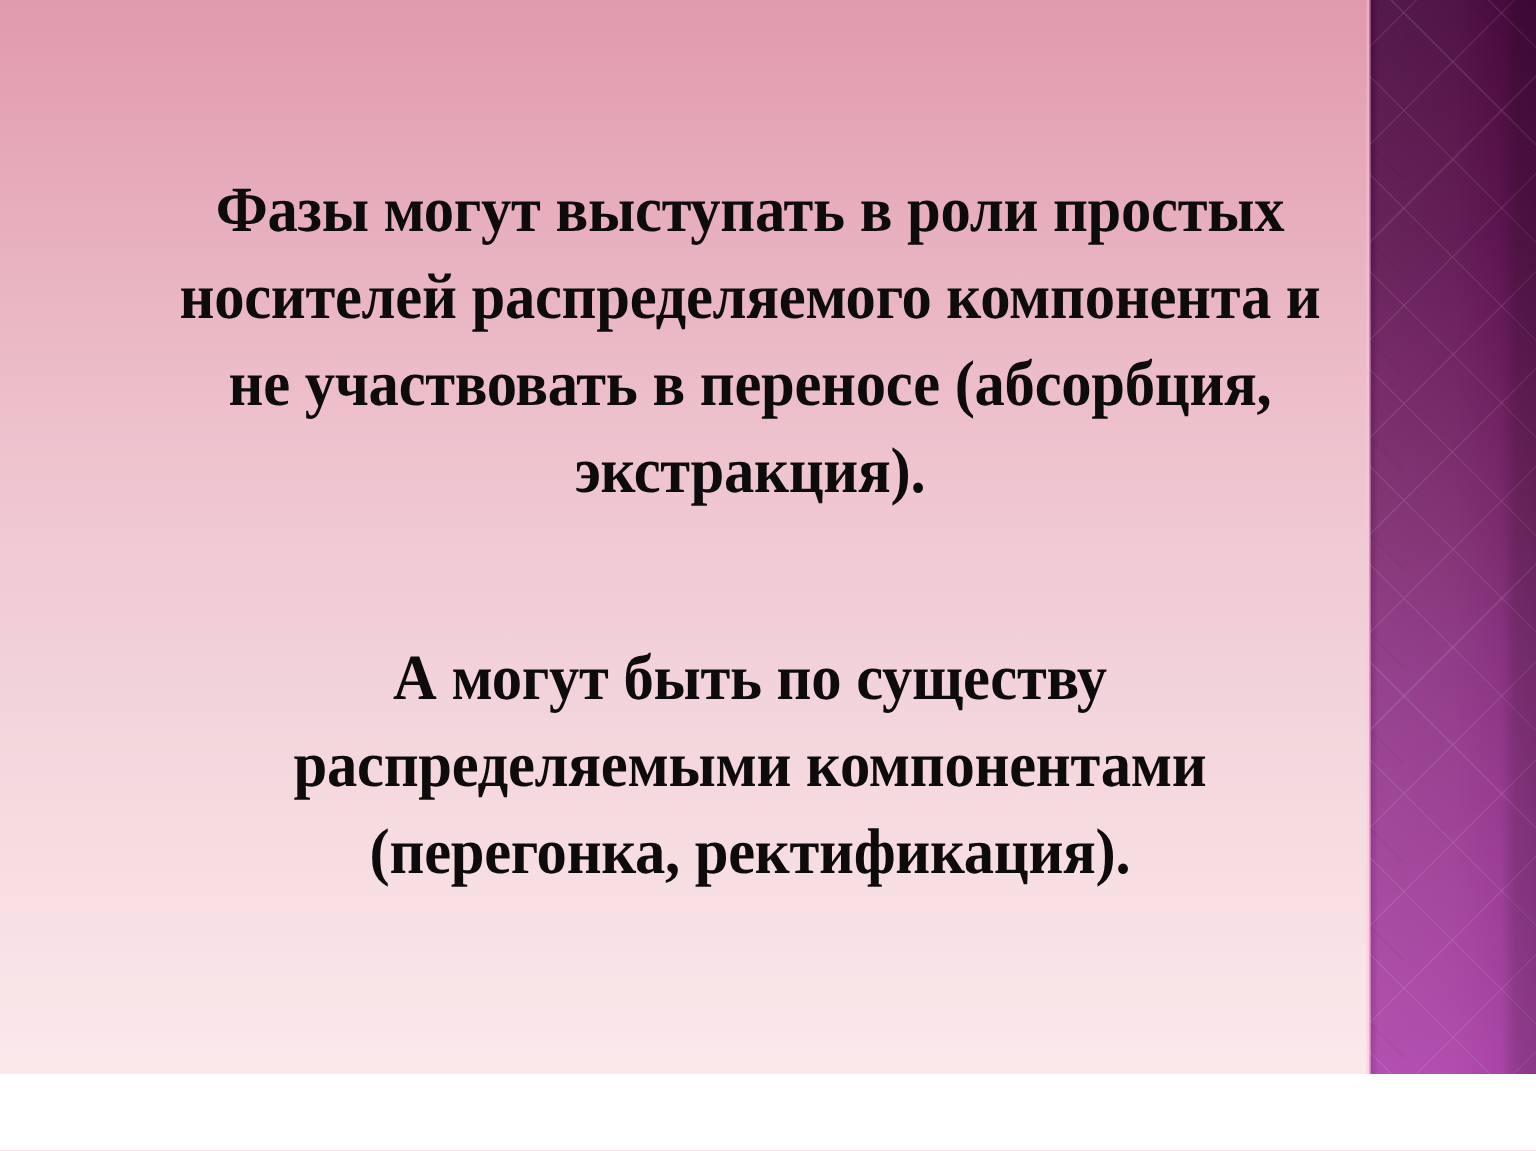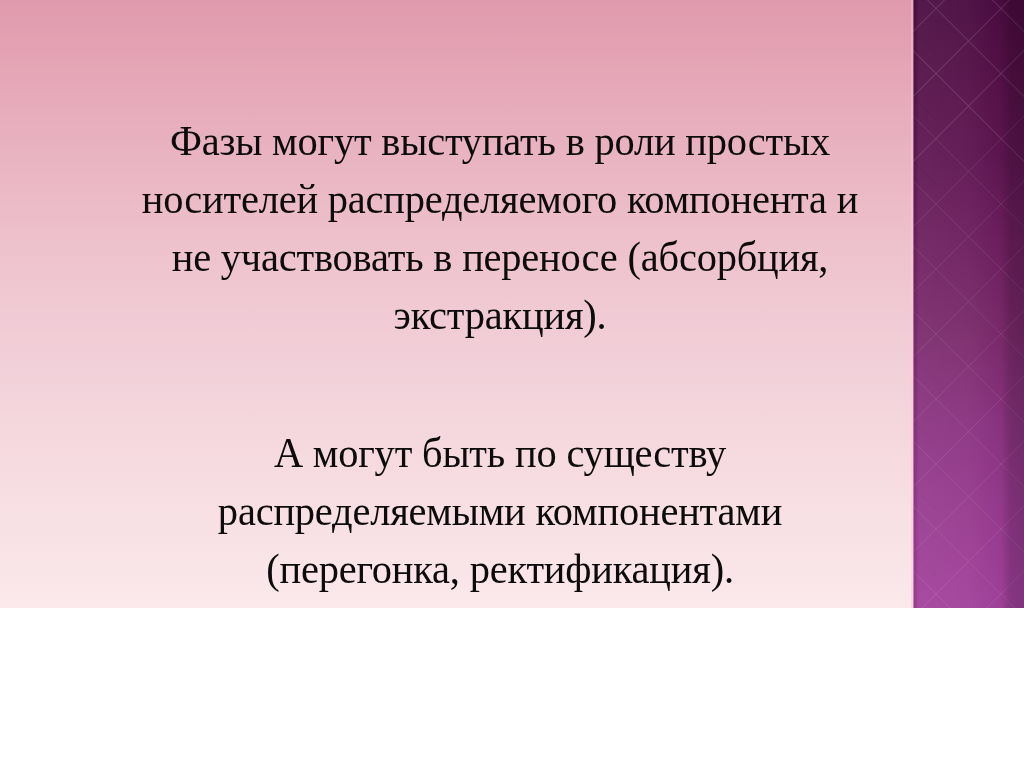--- a/index.html
+++ b/index.html
@@ -5,24 +5,25 @@
 <style>
   html, body {
     margin: 0;
     padding: 0;
     background: #ffffff;
   }
 
   #slide {
     position: relative;
     width: 1024px;
-    height: 608px;
+    height: 716px;
     overflow: hidden;
     font-family: "Liberation Serif", "DejaVu Serif", serif;
     background: #eec3ce;
+    font-weight: bold;
   }
 
   
   .bg-pink {
     position: absolute;
     inset: 0;
     background: linear-gradient(to bottom,
                  #e09aad 0%,
                  #e4a4b5 10%,
                  #e9b3c1 25%,

